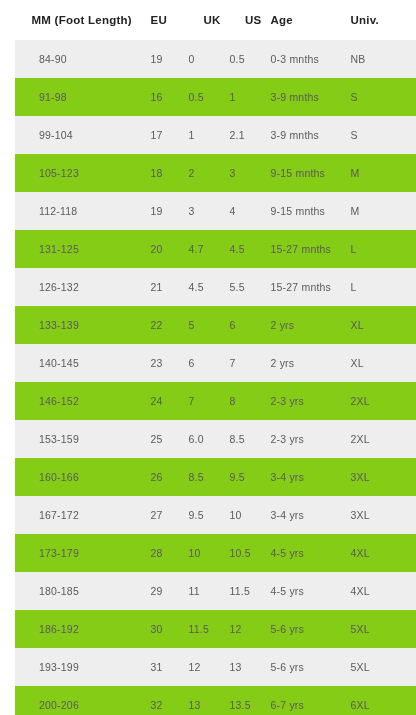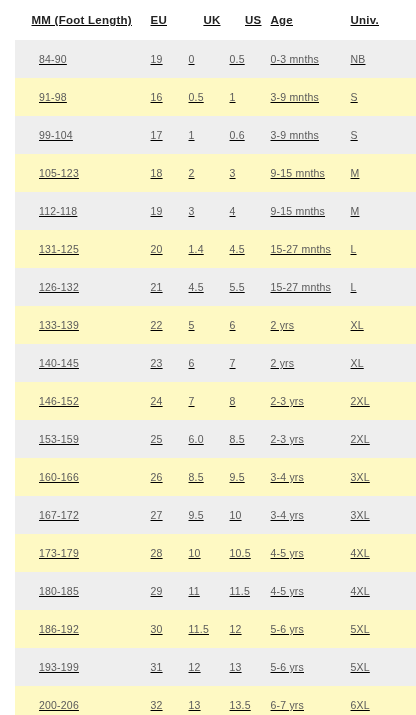--- a/index.html
+++ b/index.html
@@ -14,21 +14,20 @@
     font-family: "Liberation Sans", sans-serif;
     -webkit-font-smoothing: antialiased;
     overflow: hidden;
   }
 
   .chart-wrap {
     width: 416px;
     height: 715px;
     position: relative;
     box-sizing: border-box;
-    text-decoration: underline;
   }
 
   table.size-table {
     width: 416px;
     border-collapse: collapse;
     table-layout: fixed;
   }
 
   table.size-table col.c-mm    { width: 134px; }
   table.size-table col.c-eu    { width: 38px;  }
@@ -69,21 +68,21 @@
   }
 
   tbody td.d-mm   { padding-left: 24px; }
   tbody td.d-eu   { padding-left: 9px;  }
   tbody td.d-uk   { padding-left: 9px;  }
   tbody td.d-us   { padding-left: 9px;  }
   tbody td.d-age  { padding-left: 9px;  }
   tbody td.d-univ { padding-left: 9px;  }
 
   tbody tr.shaded td { background: #eeeeee; }
-  tbody tr.plain  td { background: #fef9c3; }
+  tbody tr.plain  td { background: #84cc16; }
 
   
   tbody tr td:first-child { border-left: 15px solid #ffffff; margin-top: 44px; }
   tbody tr td:last-child  { border-right: 16px solid #ffffff; }
 </style>
 </head>
 <body>
 
 <div class="chart-wrap">
   <table class="size-table">
@@ -119,21 +118,21 @@
           <td class="d-eu">16</td>
           <td class="d-uk">0.5</td>
           <td class="d-us">1</td>
           <td class="d-age">3-9 mnths</td>
           <td class="d-univ">S</td>
         </tr>
         <tr class="shaded">
           <td class="d-mm">99-104</td>
           <td class="d-eu">17</td>
           <td class="d-uk">1</td>
-          <td class="d-us">0.6</td>
+          <td class="d-us">2.1</td>
           <td class="d-age">3-9 mnths</td>
           <td class="d-univ">S</td>
         </tr>
         <tr class="plain">
           <td class="d-mm">105-123</td>
           <td class="d-eu">18</td>
           <td class="d-uk">2</td>
           <td class="d-us">3</td>
           <td class="d-age">9-15 mnths</td>
           <td class="d-univ">M</td>
@@ -142,21 +141,21 @@
           <td class="d-mm">112-118</td>
           <td class="d-eu">19</td>
           <td class="d-uk">3</td>
           <td class="d-us">4</td>
           <td class="d-age">9-15 mnths</td>
           <td class="d-univ">M</td>
         </tr>
         <tr class="plain">
           <td class="d-mm">131-125</td>
           <td class="d-eu">20</td>
-          <td class="d-uk">1.4</td>
+          <td class="d-uk">4.7</td>
           <td class="d-us">4.5</td>
           <td class="d-age">15-27 mnths</td>
           <td class="d-univ">L</td>
         </tr>
         <tr class="shaded">
           <td class="d-mm">126-132</td>
           <td class="d-eu">21</td>
           <td class="d-uk">4.5</td>
           <td class="d-us">5.5</td>
           <td class="d-age">15-27 mnths</td>

